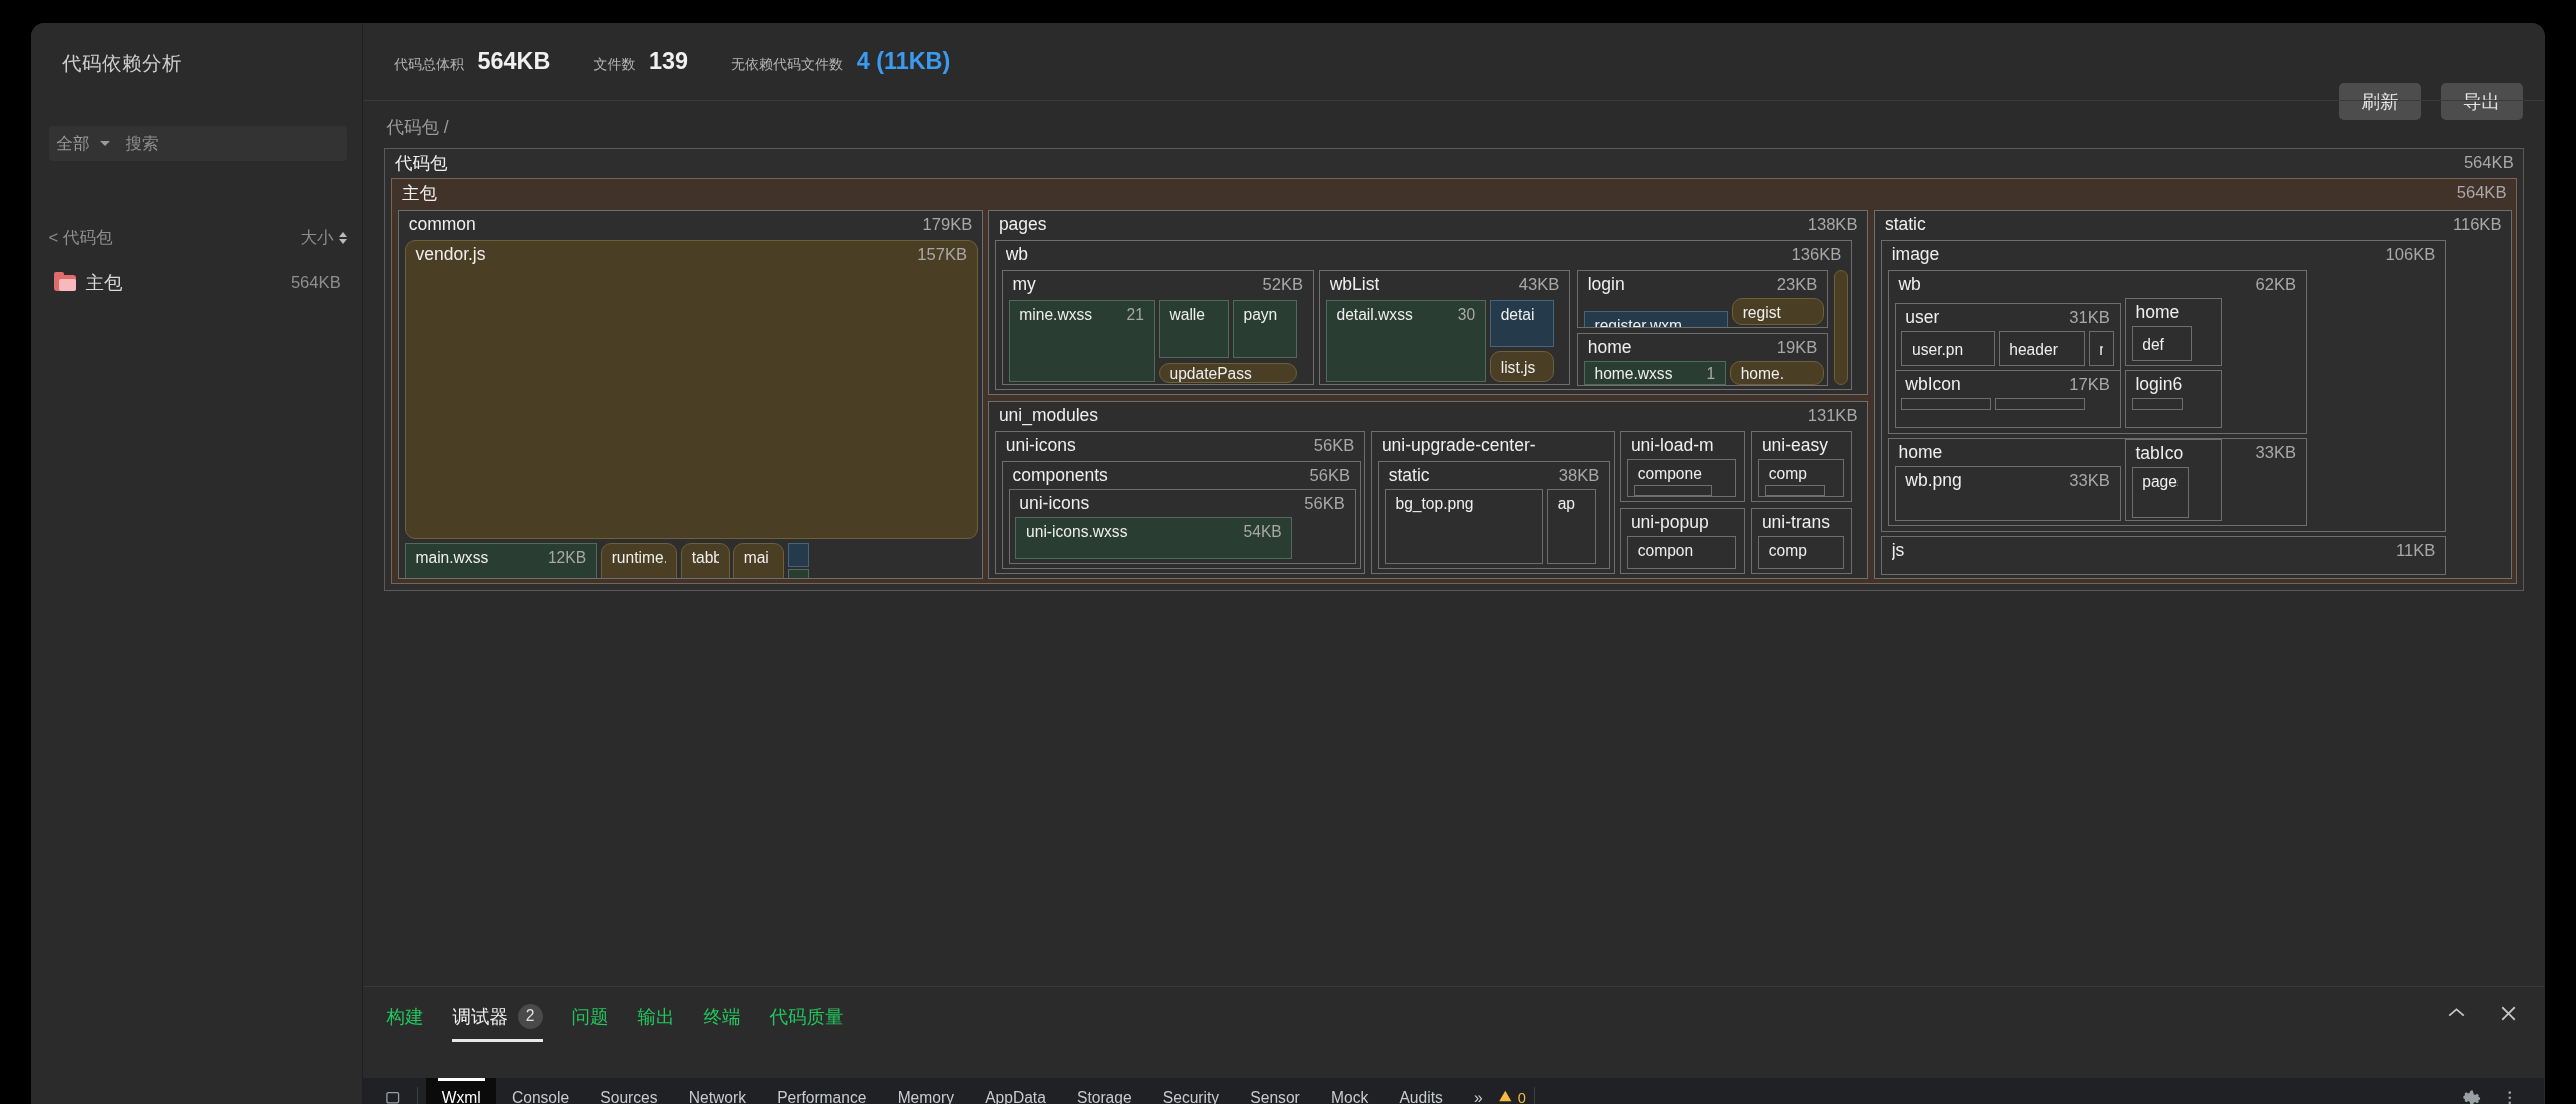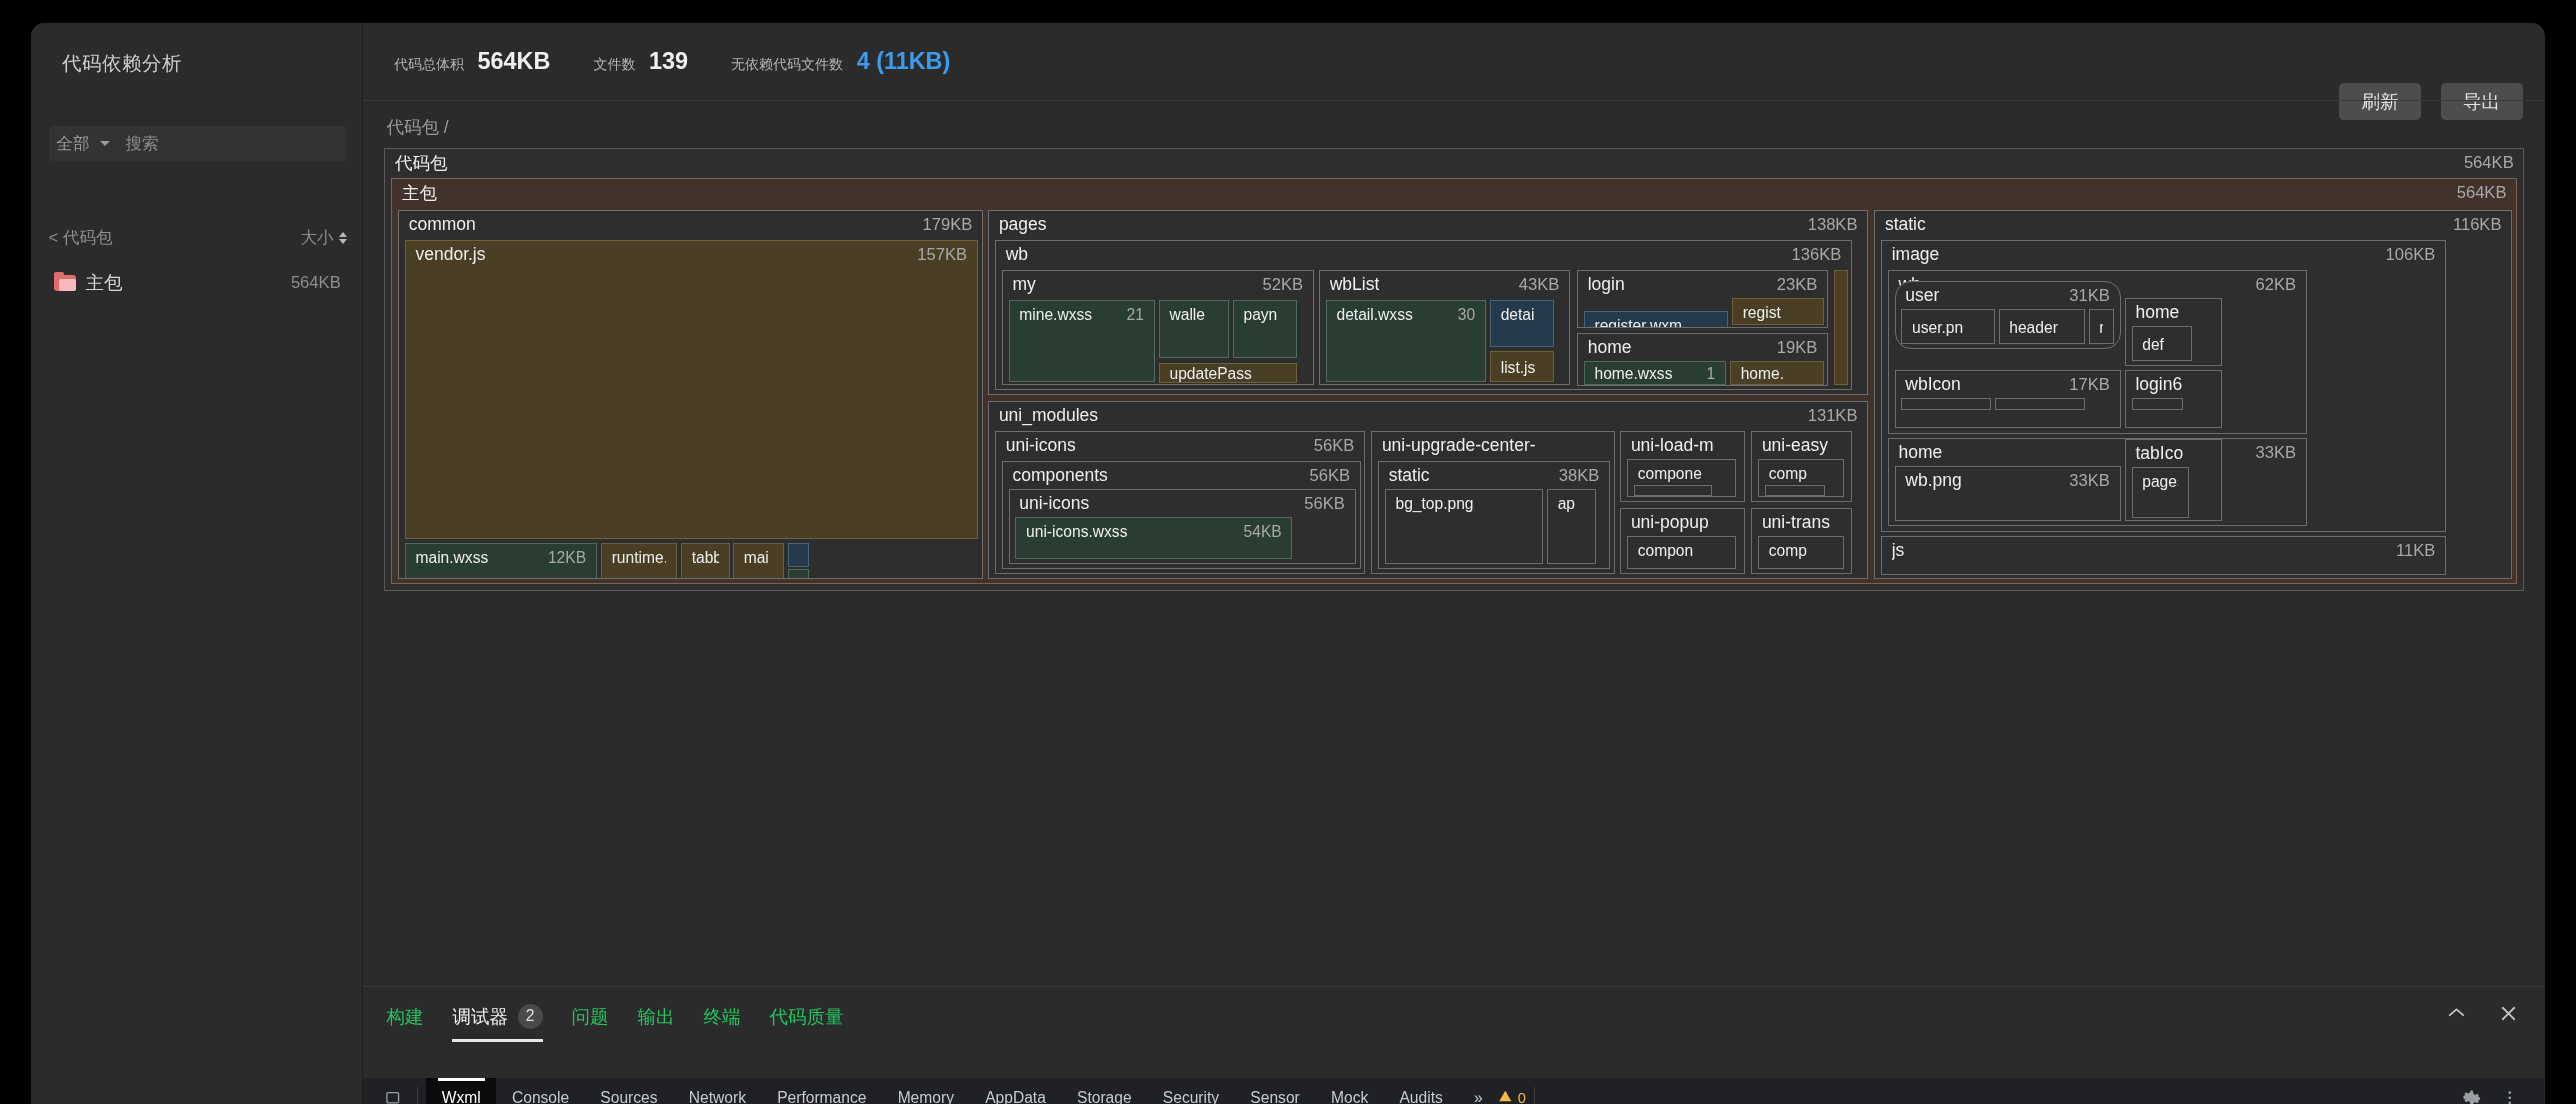--- a/index.html
+++ b/index.html
@@ -140,21 +140,21 @@
     display: flex; align-items: center; justify-content: space-between;
     padding: 0 9.7px; pointer-events: none;
   }
   .tm-name { font-size: 17.5px; color: #efefef; white-space: nowrap; overflow: hidden; }
   .tm-size { font-size: 16.6px; color: #a8a8a8; white-space: nowrap; margin-left: 7.8px; }
   .tm-name.sm, .tm-size.sm { font-size: 15.6px; }
 
   .node { position: absolute; border: 1px solid #6e6e6e; background: #2e2e2e; overflow: hidden; }
   .node.brown { background: #41332a; border-color: #7a6550; }
   .node.leaf-green { background: #2a3d33; border-color: #4f6b5c; }
-  .node.leaf-olive { background: #4a3f24; border-color: #6e6038; }
+  .node.leaf-olive { background: #4a3f24; border-color: #6e6038; border-radius: 10px; }
   .node.leaf-blue  { background: #253b4c; border-color: #47657a; }
 
   
   .bottom-panel {
     position: absolute; left: 332px; top: 963px;
     width: 2181px; height: 142px; background: #2b2b2b;
     border-top: 1px solid #3a3a3a;
   }
   .tabs-row {
     position: absolute; left: 0; top: 0; width: 2181px; height: 58px;
@@ -535,21 +535,21 @@
               <div class="tm-label">
                 <span class="tm-name">image</span>
                 <span class="tm-size">106KB</span>
               </div>
 
               <div class="node" style="left:5.8px; top:29px; width:419px; height:164px;">
                 <div class="tm-label">
                   <span class="tm-name">wb</span>
                   <span class="tm-size">62KB</span>
                 </div>
-                <div class="node" style="left:5.8px; top:10px; width:226px; height:68px;border-radius:16px;">
+                <div class="node" style="left:5.8px; top:32px; width:226px; height:68px;">
                   <div class="tm-label">
                     <span class="tm-name">user</span>
                     <span class="tm-size">31KB</span>
                   </div>
                   <div class="node" style="left:5.8px; top:27px; width:94px; height:35px;">
                     <div class="tm-label" style="height:35px;">
                         <span class="tm-name sm">user.pn</span>
                       </div>
                   </div>
                   <div class="node" style="left:103px; top:27px; width:86px; height:35px;">

